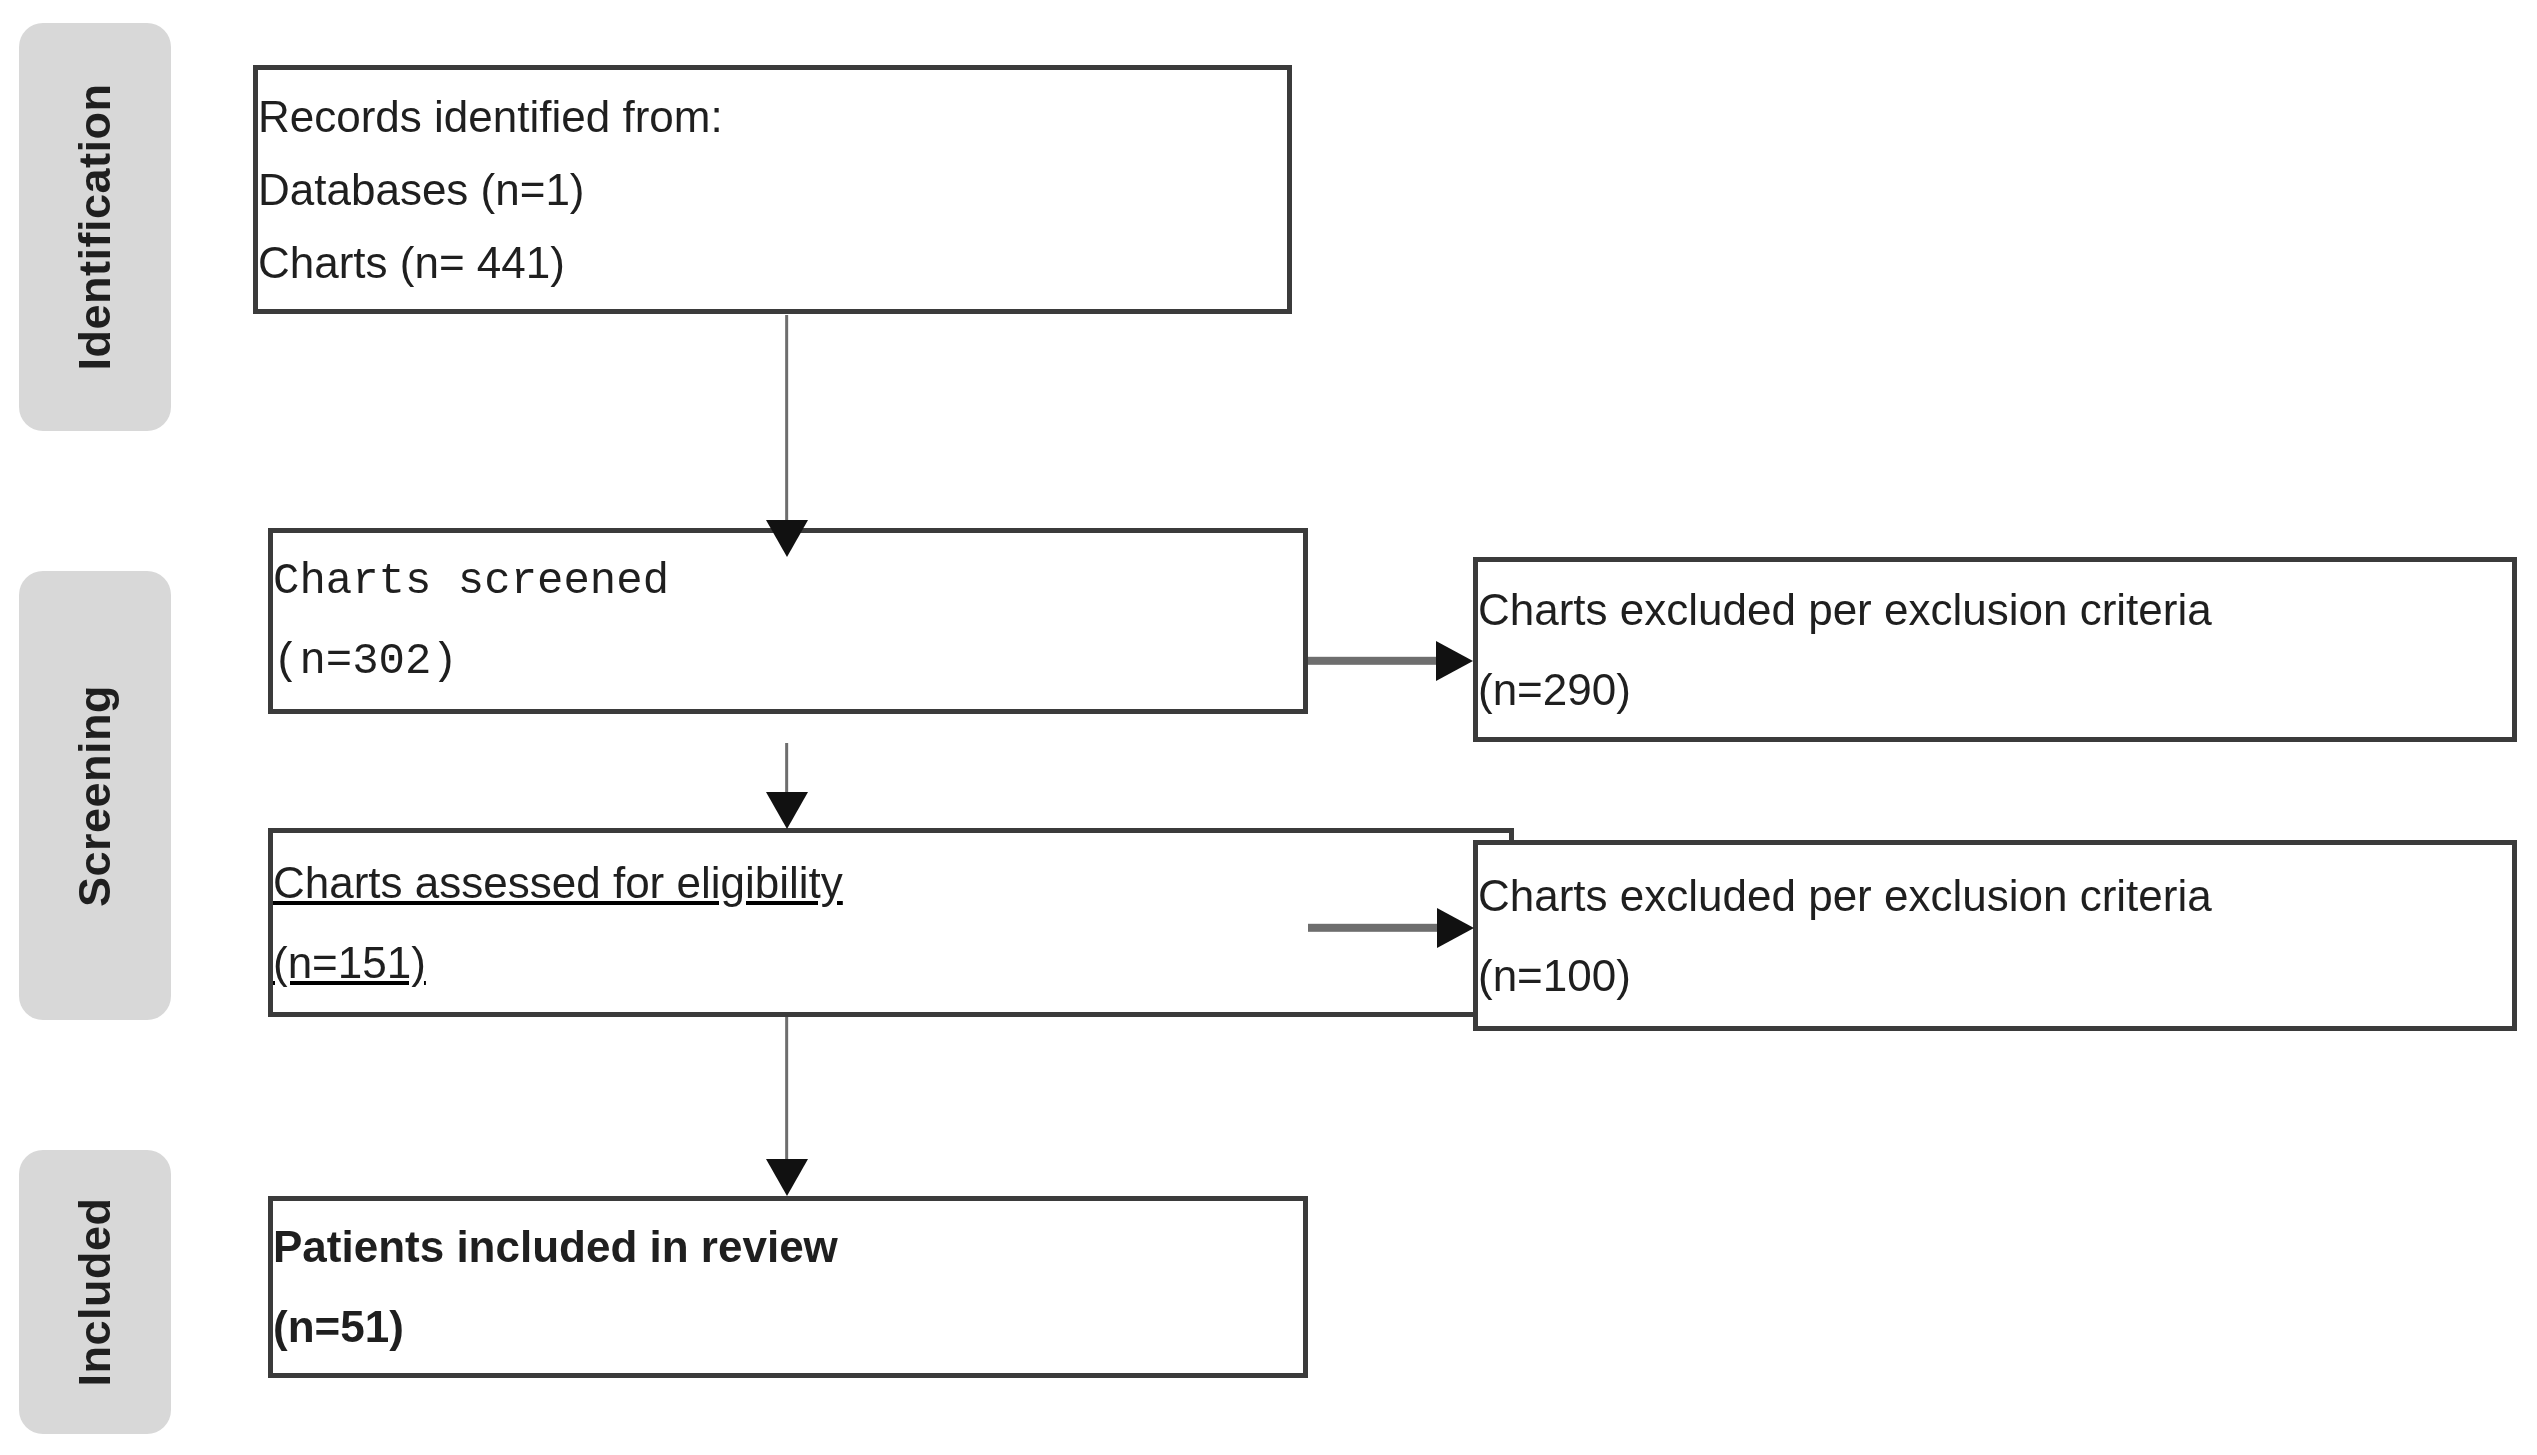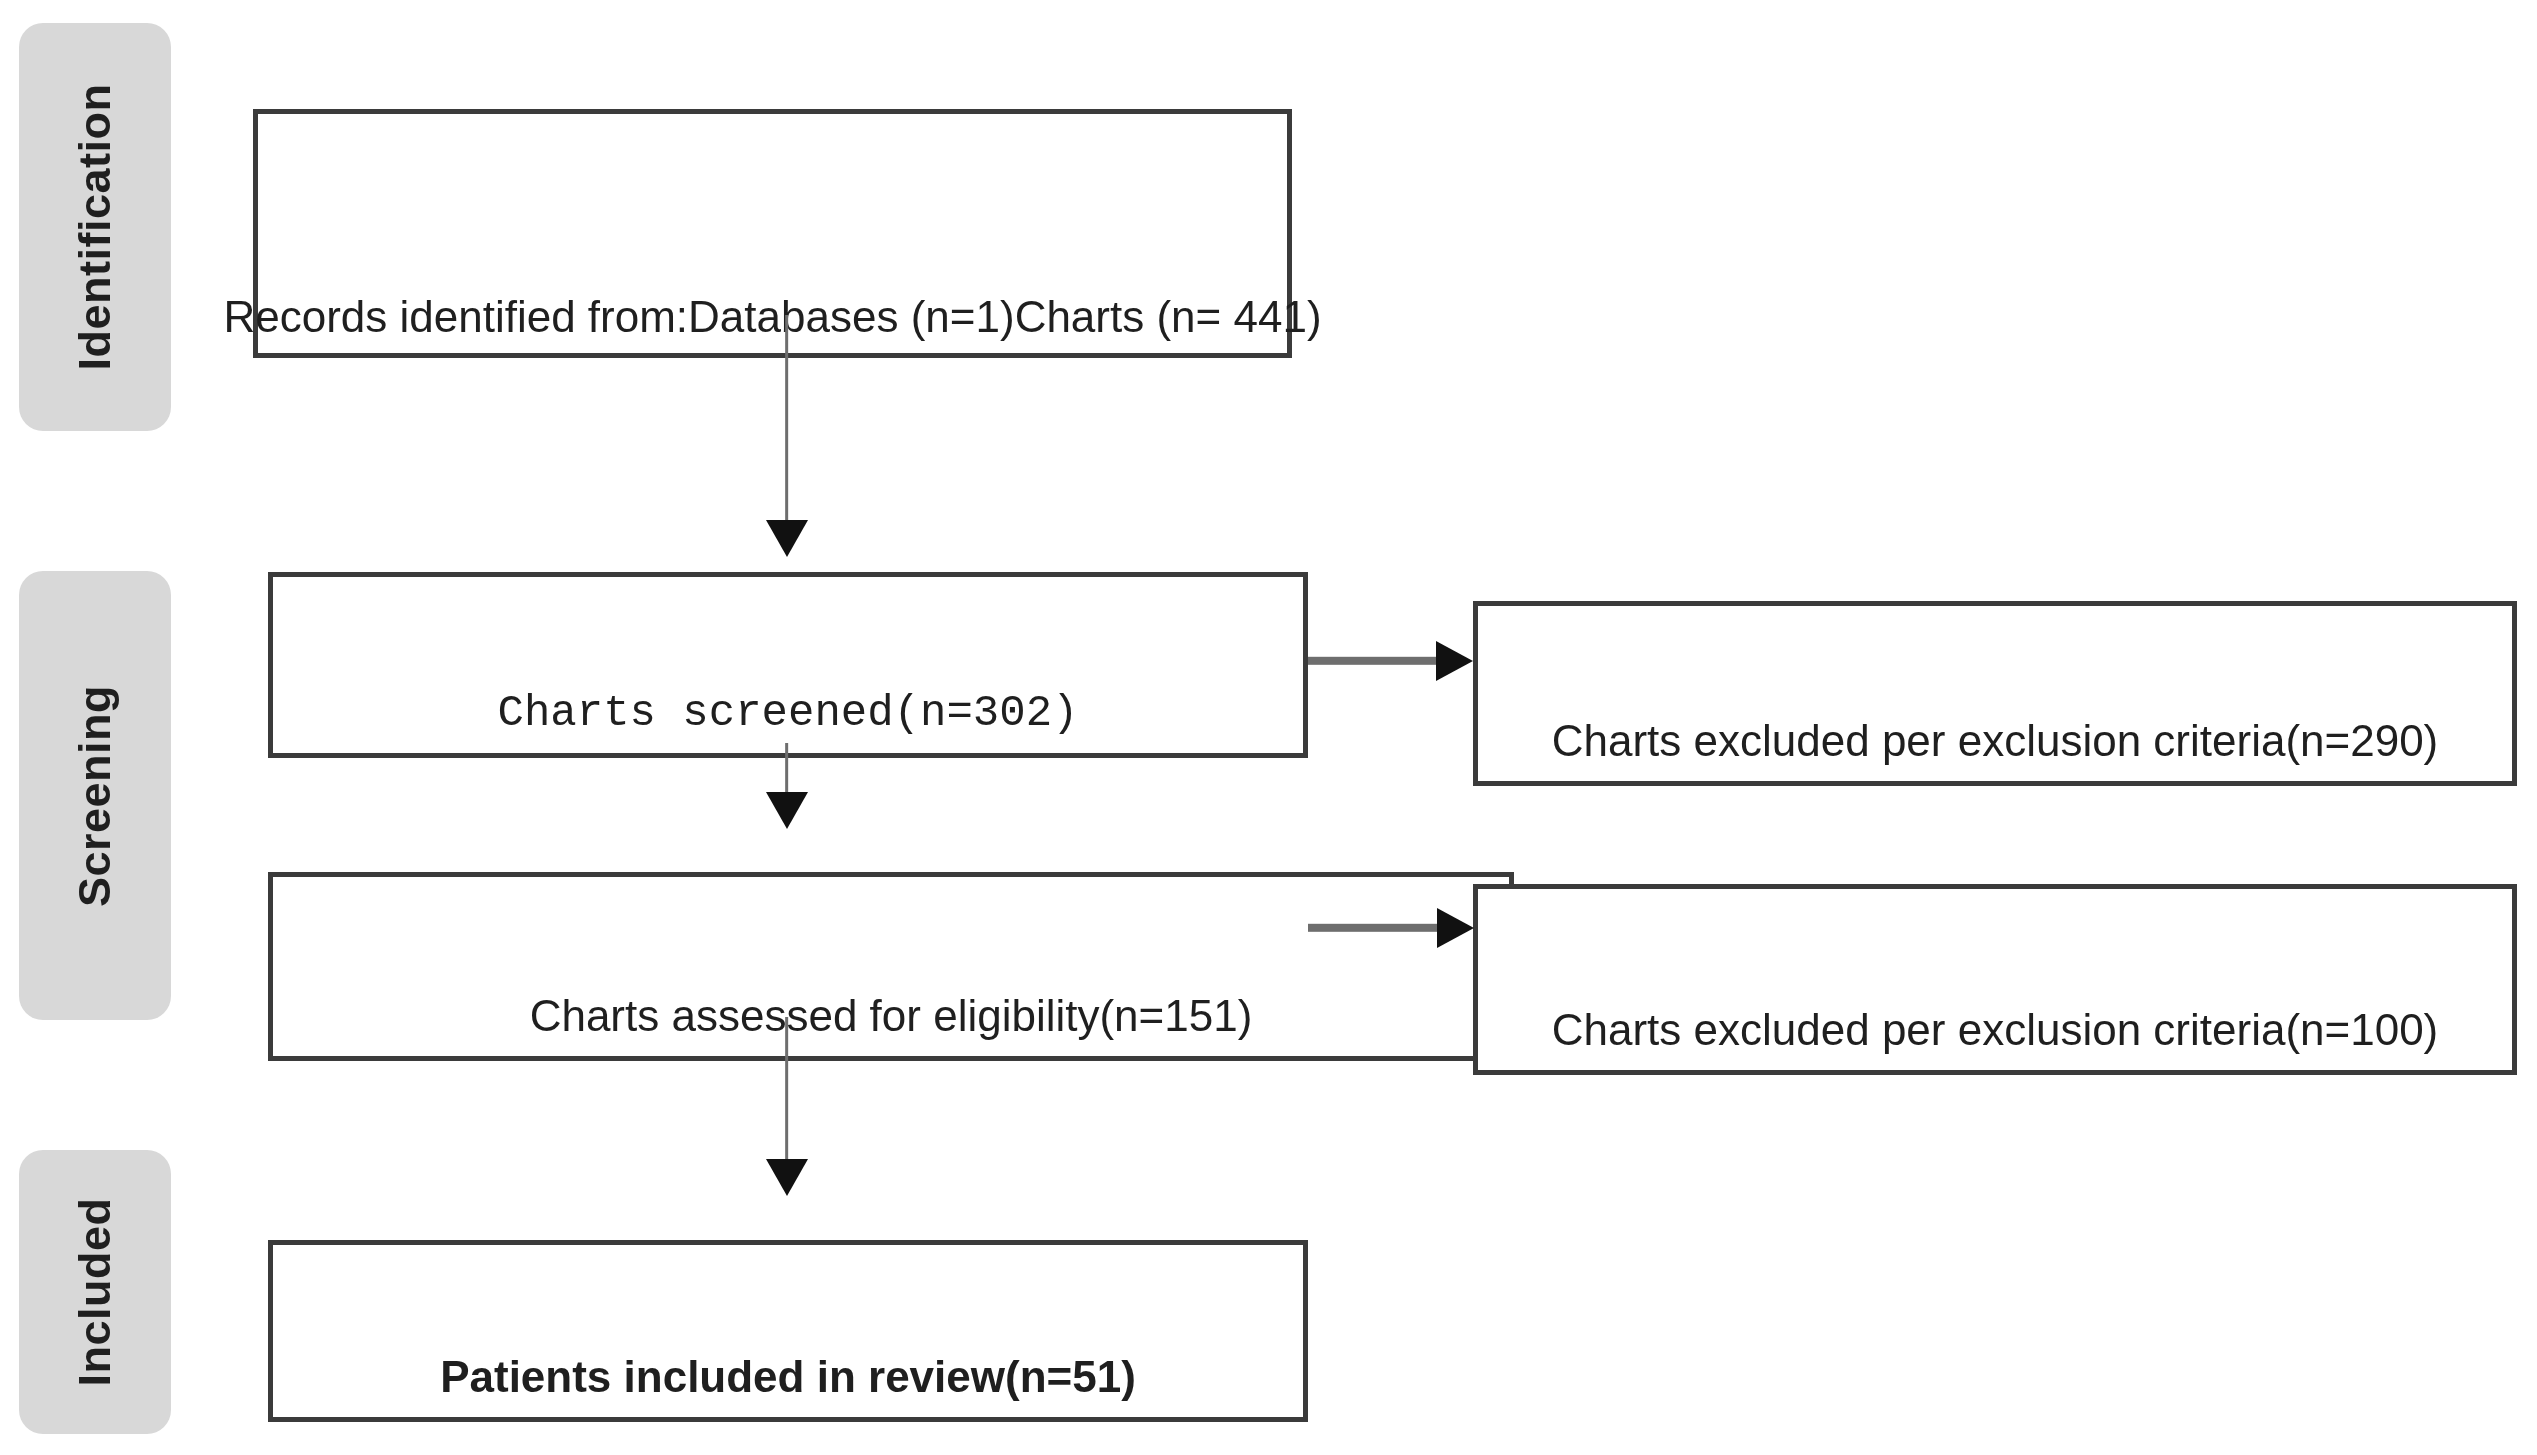--- a/index.html
+++ b/index.html
@@ -32,24 +32,24 @@
     letter-spacing: 0.5px;
   }
 
   
   .flowbox {
     position: absolute;
     box-sizing: border-box;
     background: var(--box-bg, #ffffff);
     border: 5.6px solid var(--box-border, #3b3b3b);
     display: flex;
-    align-items: flex-end;
+    flex-direction: column;
+    align-items: flex-start;
     justify-content: center;
     text-align: center;
-    margin-top: 44px;
   }
   .flowbox .line {
     font-size: 44px;
     color: var(--text, #1f1f1f);
     line-height: 80px;
     white-space: nowrap;
   }
   .flowbox.tight .line { line-height: 73px; }
 
   
@@ -113,21 +113,21 @@
     <div class="line">Records identified from:</div>
     <div class="line">Databases (n=1)</div>
     <div class="line">Charts (n= 441)</div>
   </div>
 
   <div class="flowbox" style="left:268px; top:528px; width:1040px; height:186px;font-family:Liberation Mono, monospace;">
     <div class="line">Charts screened</div>
     <div class="line">(n=302)</div>
   </div>
 
-  <div class="flowbox" style="left:268px; top:828px; width:1246px; height:189px;">
+  <div class="flowbox" style="left:268px; top:828px; width:1246px; height:189px;text-decoration:underline;">
     <div class="line">Charts assessed for eligibility</div>
     <div class="line">(n=151)</div>
   </div>
 
   <div class="flowbox" style="left:268px; top:1196px; width:1040px; height:182px;font-weight:bold;">
     <div class="line">Patients included in review</div>
     <div class="line">(n=51)</div>
   </div>
 
   <div class="flowbox" style="left:1473px; top:557px; width:1044px; height:185px;">

